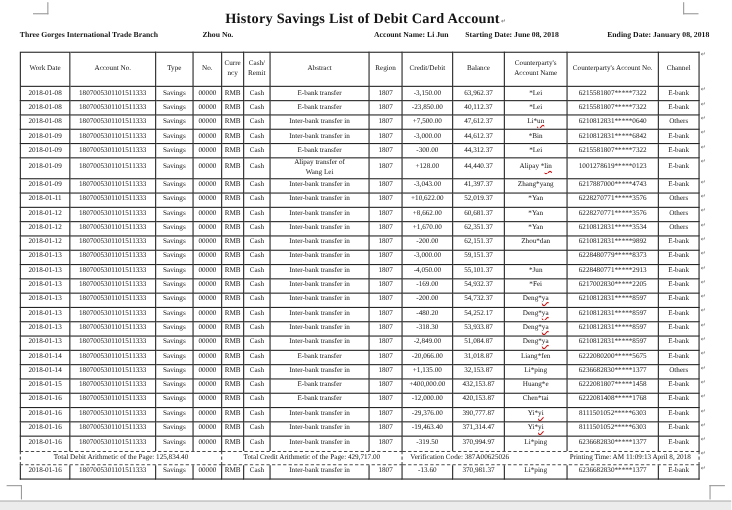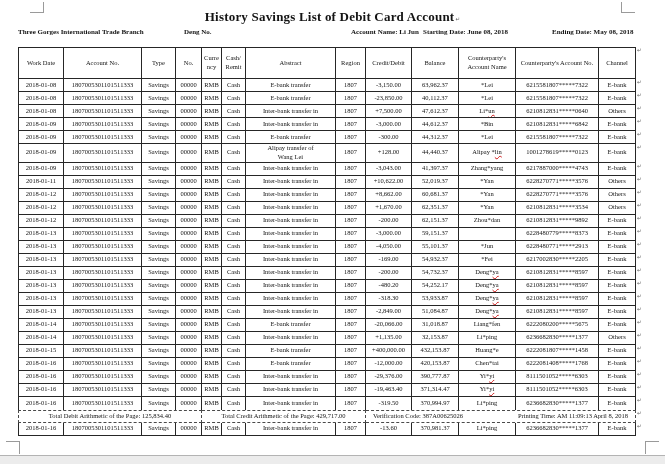--- a/index.html
+++ b/index.html
@@ -9,21 +9,21 @@
     font-family:"Liberation Serif", serif;
   }
   
   .title{
     position:absolute;top:9px;left:0;right:0;text-align:center;
     font-size:13px;font-weight:bold;letter-spacing:.2px;
   }
   .pmark{font-family:"DejaVu Sans", sans-serif;font-size:5.5px;color:#666;font-weight:normal;vertical-align:baseline;padding-left:1px;}
   .meta{position:absolute;top:28px;left:0;right:0;height:11px;font-size:7px;font-weight:bold;}
   .meta span{position:absolute;white-space:nowrap;}
-  .m-branch{left:18px;} .m-card{left:184px;} .m-account{left:340px;margin-left:11px;}
+  .m-branch{left:18px;} .m-card{left:184px;} .m-account{left:340px;}
   .m-start{left:423px;} .m-end{left:552px;}
 
   
   table{
     position:absolute;left:18px;top:47px;
     border-spacing:0;table-layout:fixed;width:632px;
     font-size:6.5px;line-height:1.35;
   }
   th,td{
     border-right:1px solid #262626;border-bottom:1px solid #262626;
@@ -67,24 +67,24 @@
 
 <div class="crop tl"></div>
 <div class="crop tr"></div>
 <div class="crop bl"></div>
 <div class="crop br"></div>
 
 <div class="title"><span>History Savings List of Debit Card Account</span><span class="pmark">↵</span></div>
 
 <div class="meta">
   <span class="m-branch">Three Gorges International Trade Branch</span>
-  <span class="m-card">Deng No.</span>
+  <span class="m-card">Zhou No.</span>
   <span class="m-account">Account Name: Li Jun</span>
   <span class="m-start">Starting Date: June 08, 2018</span>
-  <span class="m-end">Ending Date: May 08, 2018</span>
+  <span class="m-end">Ending Date: January 08, 2018</span>
 </div>
 
 <table>
   <colgroup>
     <col style="width:46px">
       <col style="width:78px">
       <col style="width:34px">
     <col style="width:26px">
       <col style="width:20px">
       <col style="width:24px">

